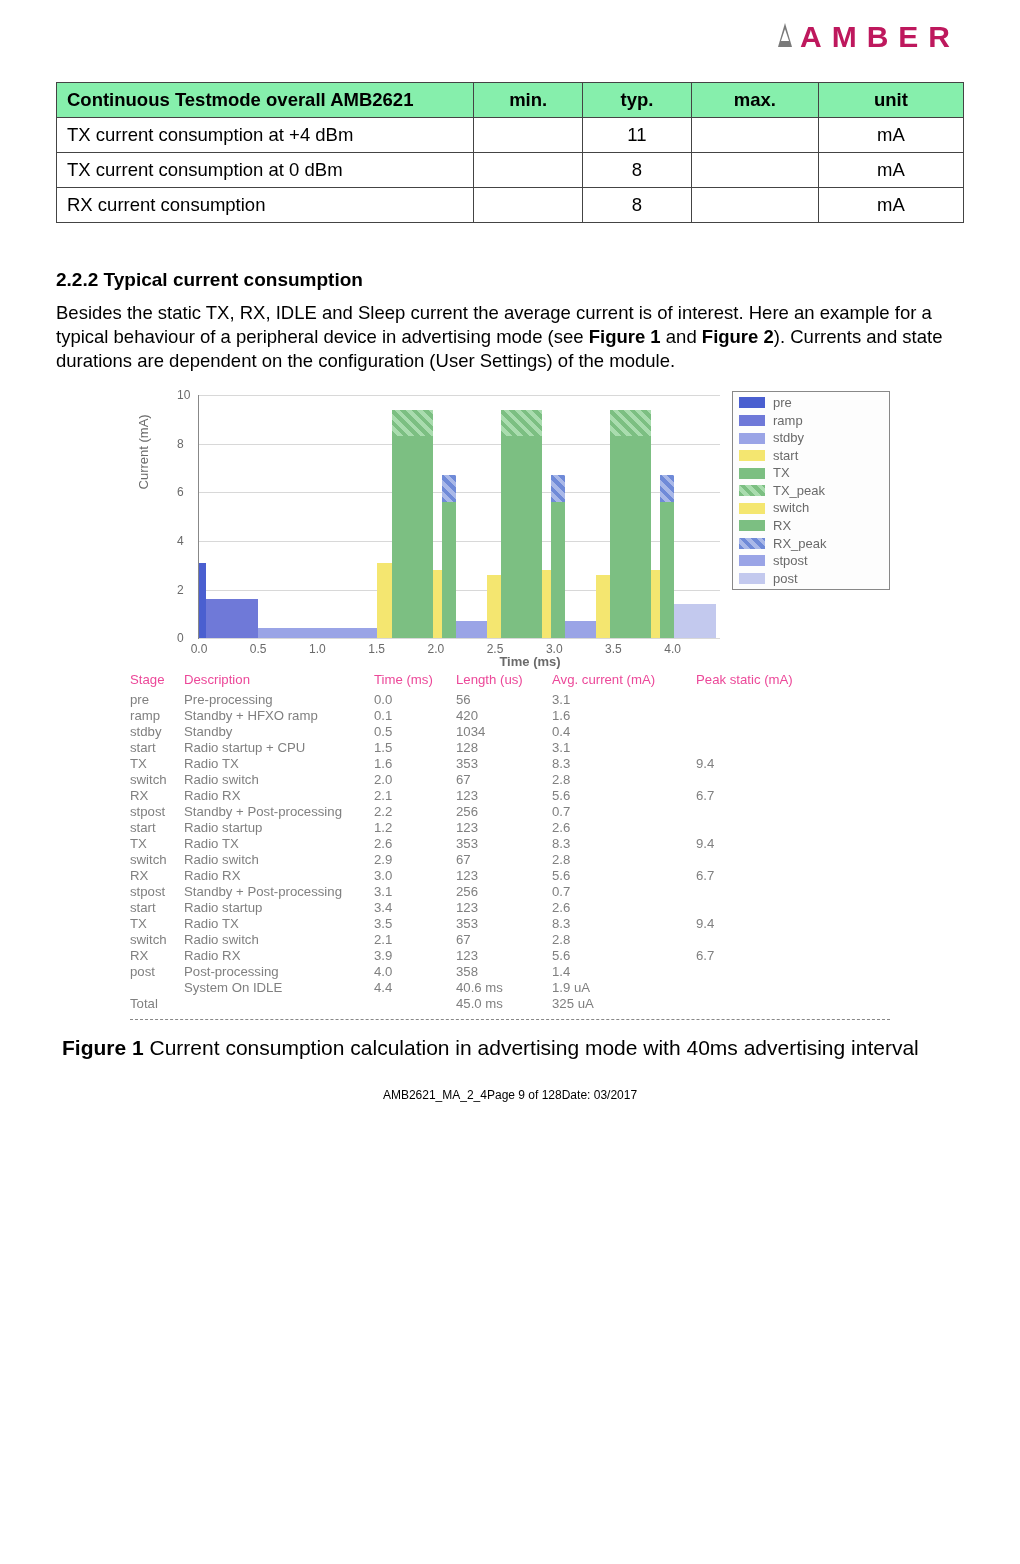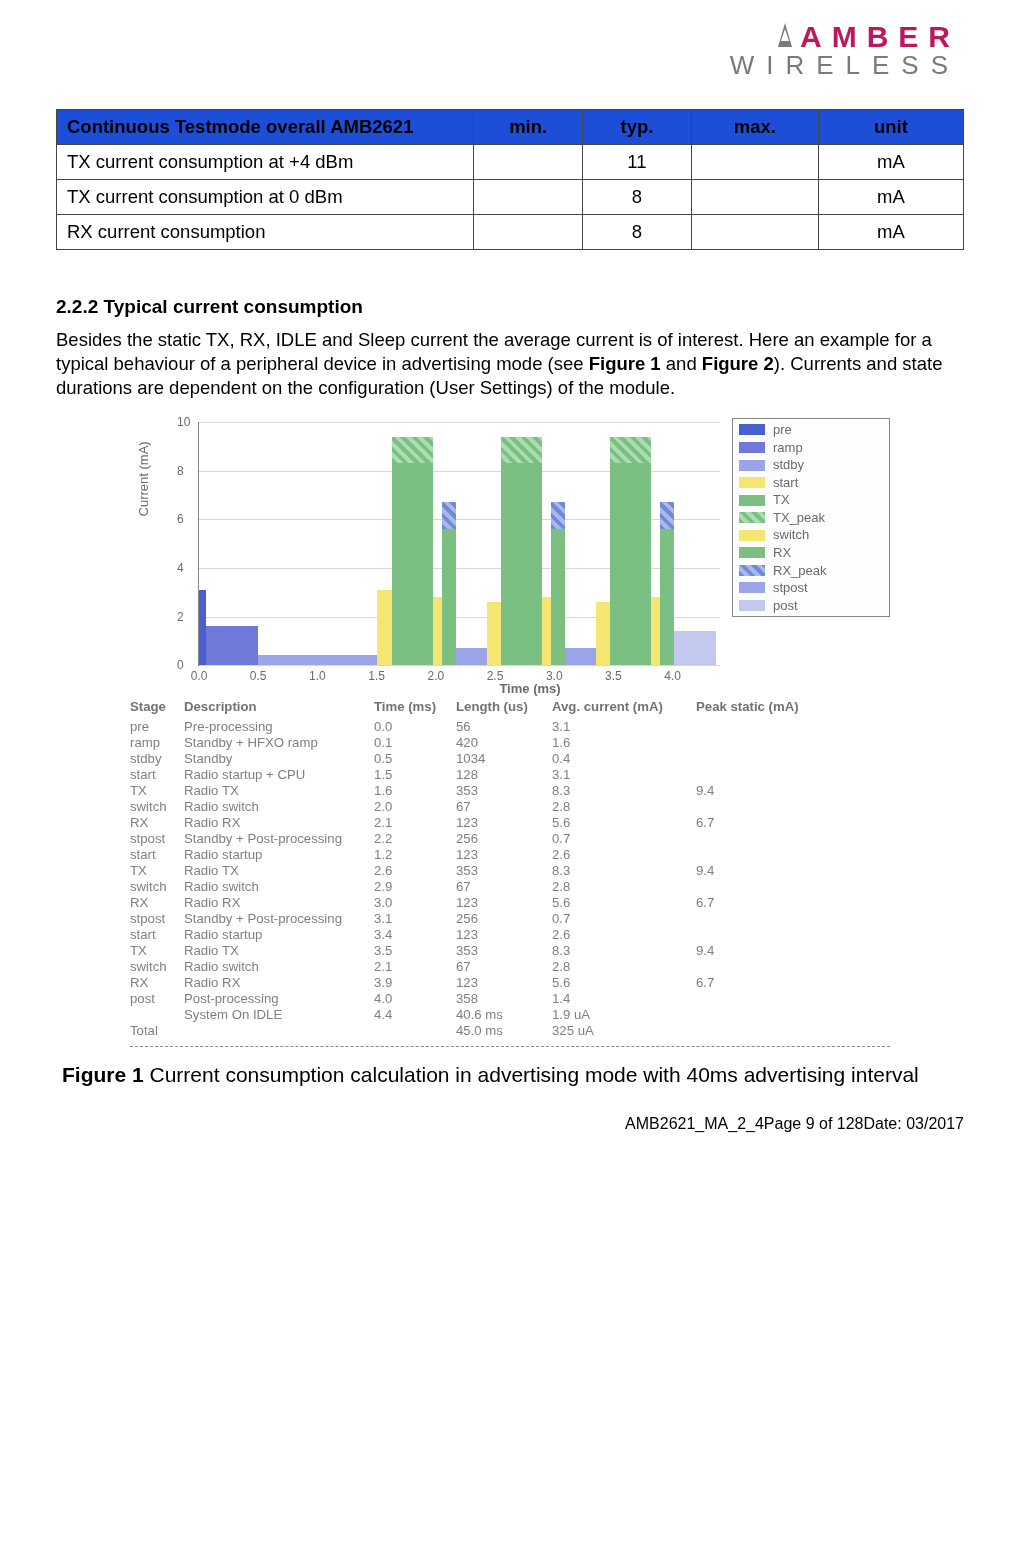--- a/index.html
+++ b/index.html
@@ -63,21 +63,21 @@
   table.spec th, table.spec td {
     border: 1px solid #444;
     padding: 6px 10px;
     text-align: center;
     font-weight: normal;
   }
   table.spec th:first-child, table.spec td:first-child {
     text-align: left;
   }
   table.spec thead th {
-    background: #1d4ed8;
+    background: #86efac;
     font-weight: bold;
   }
   table.spec col.c0 { width: 46%; }
   table.spec col.c1 { width: 12%; }
   table.spec col.c2 { width: 12%; }
   table.spec col.c3 { width: 14%; }
   table.spec col.c4 { width: 16%; }
 
   h3.sec {
     font-size: 19px;
@@ -166,22 +166,22 @@
 
   .stage-table {
     width: 100%;
     font-size: 13.2px;
     color: #808080;
     border-collapse: collapse;
     margin-top: 4px;
   }
   .stage-table th {
     text-align: left;
-    color: #737373;
-    font-weight: bold;
+    color: #ec4899;
+    font-weight: normal;
     padding: 1px 6px 4px 0;
     white-space: nowrap;
   }
   .stage-table td {
     padding: 0.5px 6px 0.5px 0;
     white-space: nowrap;
   }
   .stage-table .c-stage { width: 54px; }
   .stage-table .c-desc  { width: 190px; }
   .stage-table .c-time  { width: 82px; }
@@ -189,36 +189,35 @@
   .stage-table .c-avg   { width: 144px; }
   .stage-table .c-peak  { }
 
   .fig-caption {
     font-size: 21px;
     margin: 16px 0 28px 6px;
   }
 
   .footer {
     display: flex;
-    justify-content: flex-end;
-    font-size: 16px;
+    justify-content: center;
+    font-size: 12px;
     margin-top: 20px;
   }
 </style>
 </head>
 <body>
 
 <div class="page">
 
   <div class="logo">
     <div class="logo-top">
       <span class="logo-mark"></span>
       <span>AMBER</span>
     </div>
-    <div class="logo-bottom">WIRELESS</div>
   </div>
 
   <table class="spec">
     <colgroup>
         <col class="c0">
         <col class="c1">
         <col class="c2">
         <col class="c3">
         <col class="c4">
       </colgroup>

